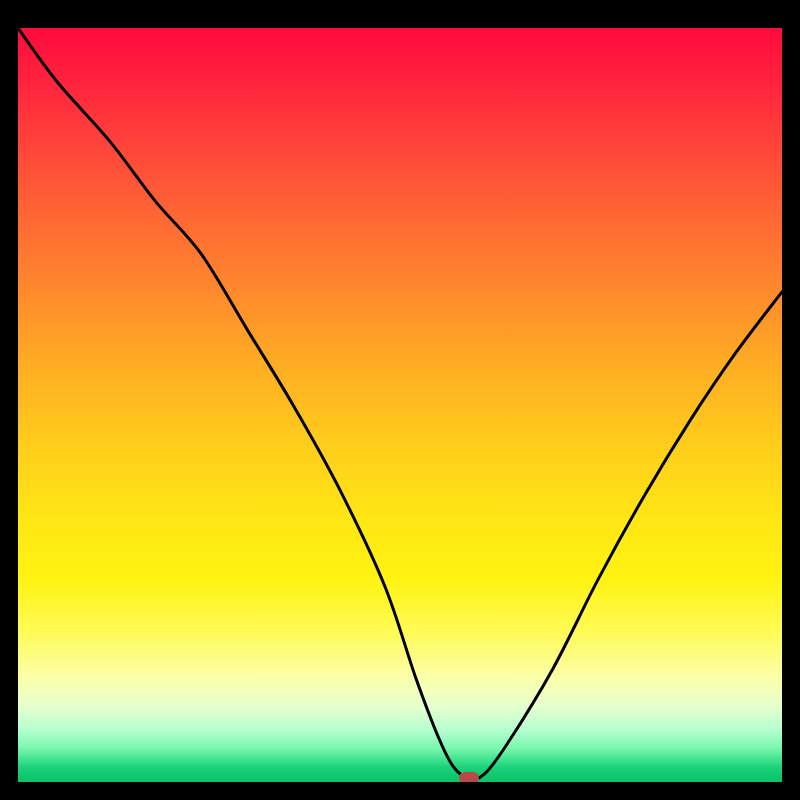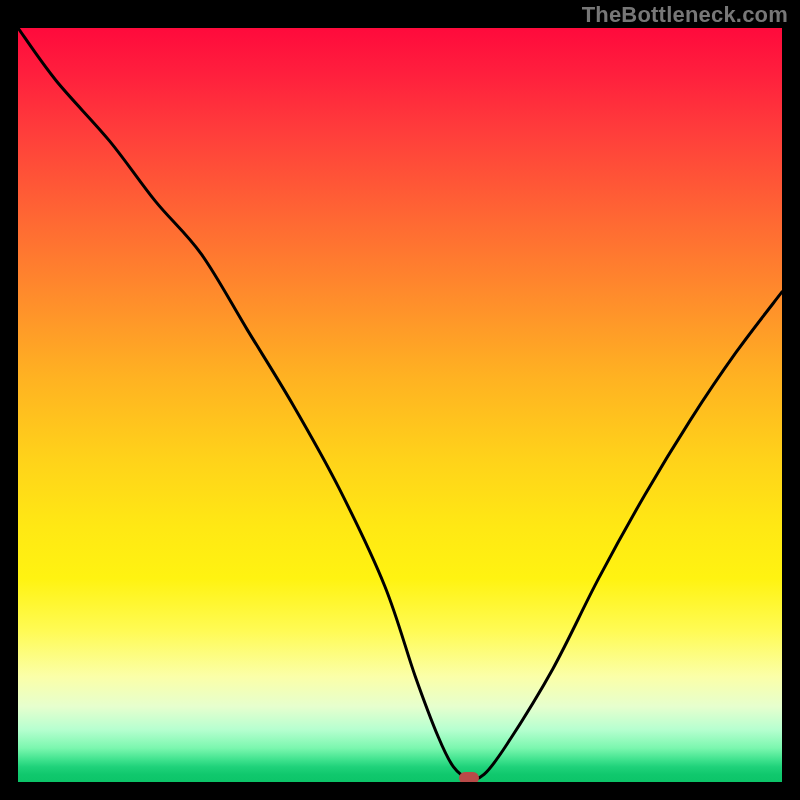--- a/index.html
+++ b/index.html
@@ -80,21 +80,20 @@
     background: #b94a48; 
     transform: translate(-50%, -50%);
     z-index: 5;
   }
 </style>
 </head>
 <body>
 
 <div class="frame">
 
-  <div class="watermark">TheBottleneck.com</div>
 
   <div class="plot">
     <div class="gradient"></div>
 
     <svg class="curve" viewBox="0 0 764 754" preserveAspectRatio="none">
       <path id="curve-path" fill="none" stroke="#000" stroke-width="3" stroke-linejoin="round" stroke-linecap="round" d="M 0.00 0.00 C 6.37 8.80, 22.92 33.93, 38.20 52.78 C 53.48 71.63, 75.13 92.99, 91.68 113.10 C 108.23 133.21, 122.24 154.57, 137.52 173.42 C 152.80 192.27, 168.08 204.84, 183.36 226.20 C 198.64 247.56, 213.92 276.47, 229.20 301.60 C 244.48 326.73, 259.76 350.61, 275.04 377.00 C 290.32 403.39, 305.60 429.78, 320.88 459.94 C 336.16 490.10, 353.99 526.54, 366.72 557.96 C 379.45 589.38, 388.37 623.31, 397.28 648.44 C 406.19 673.57, 413.83 693.68, 420.20 708.76 C 426.57 723.84, 430.39 732.01, 435.48 738.92 C 440.57 745.83, 445.67 748.97, 450.76 750.23 C 455.85 751.49, 459.67 752.12, 466.04 746.46 C 472.41 740.81, 477.50 733.89, 488.96 716.30 C 500.42 698.71, 519.52 668.55, 534.80 640.90 C 550.08 613.25, 565.36 579.32, 580.64 550.42 C 595.92 521.52, 611.20 493.87, 626.48 467.48 C 641.76 441.09, 657.04 415.96, 672.32 392.08 C 687.60 368.20, 702.88 345.58, 718.16 324.22 C 733.44 302.86, 756.36 273.95, 764.00 263.90"></path>
     </svg>
 
     <div id="marker" class="marker" style="left: 450.76px; top: 750.23px;"></div>
   </div>

